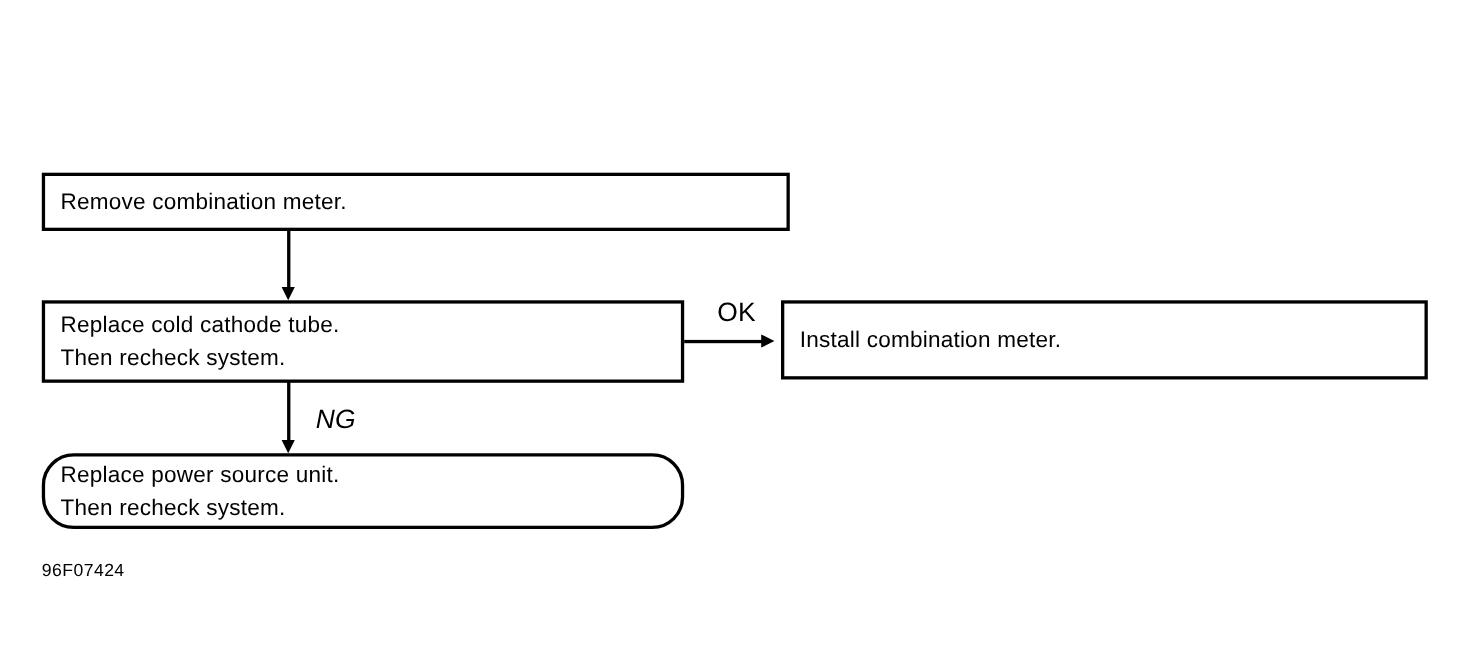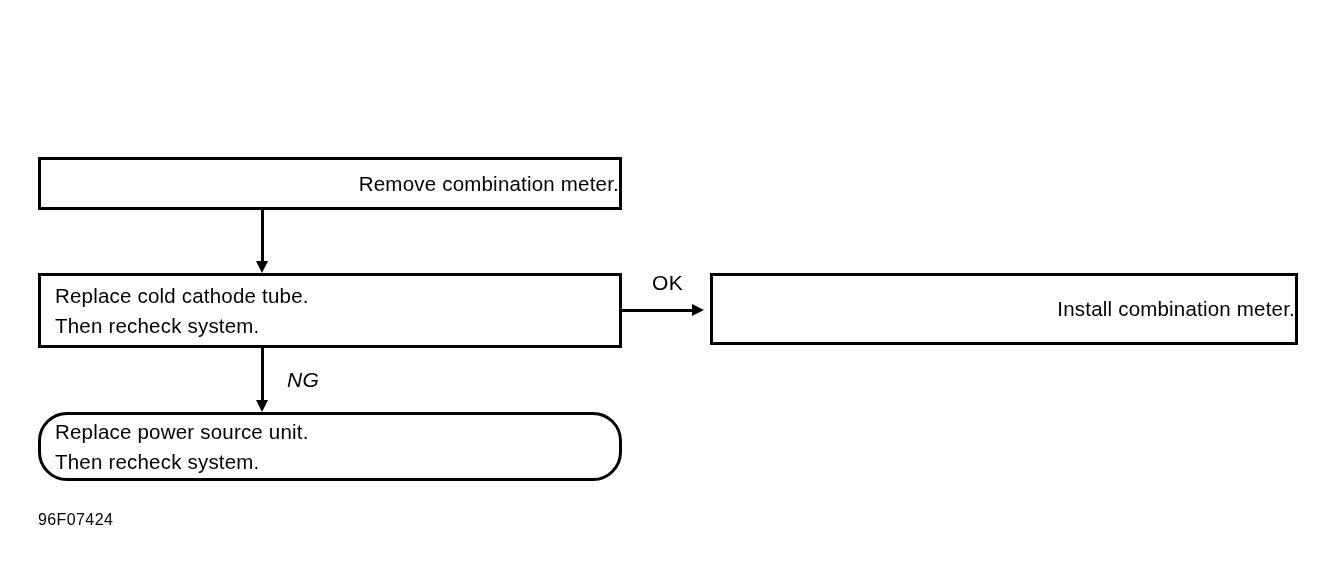--- a/index.html
+++ b/index.html
@@ -53,24 +53,24 @@
     justify-content: center;
   }
   .flow-box .line {
     font-size: 20.5px;
     line-height: 30px;
     letter-spacing: 0.2px;
     padding-left: 14px;
     white-space: nowrap;
   }
 
-  #box-remove-meter   { left: 38px;  top: 157px; width: 584px; height: 53px; text-align: right; }
+  #box-remove-meter   { left: 38px;  top: 157px; width: 680px; height: 53px; }
   #box-replace-tube   { left: 38px;  top: 273px; width: 584px; height: 75px; }
   #box-replace-power  { left: 38px;  top: 412px; width: 584px; height: 69px; border-radius: 29px; }
-  #box-install-meter  { left: 710px; top: 273px; width: 588px; height: 72px; align-items: flex-end; }
+  #box-install-meter  { left: 710px; top: 273px; width: 588px; height: 72px; }
 
   
   .conn {
     position: absolute;
     background: #000000;
   }
   .conn-v { width: 3px; }
   .conn-h { height: 3px; }
 
   #conn-remove-to-replace { left: 261px; top: 209px; height: 56px; }
@@ -92,21 +92,21 @@
     border-left: 12px solid #000000;
   }
 
   #arrow-remove-to-replace { left: 256px; top: 261px; }
   #arrow-replace-to-power  { left: 256px; top: 400px; }
   #arrow-replace-to-install{ left: 692px; top: 304px; }
 
   
   .branch-label {
     position: absolute;
-    font-size: 21px;
+    font-size: 24px;
     letter-spacing: 0.3px;
     white-space: nowrap;
   }
   #label-ok { left: 652px; top: 271px; }
   #label-ng { left: 287px; top: 368px; font-style: italic; }
 
   
   #figure-caption {
     position: absolute;
     left: 38px;

